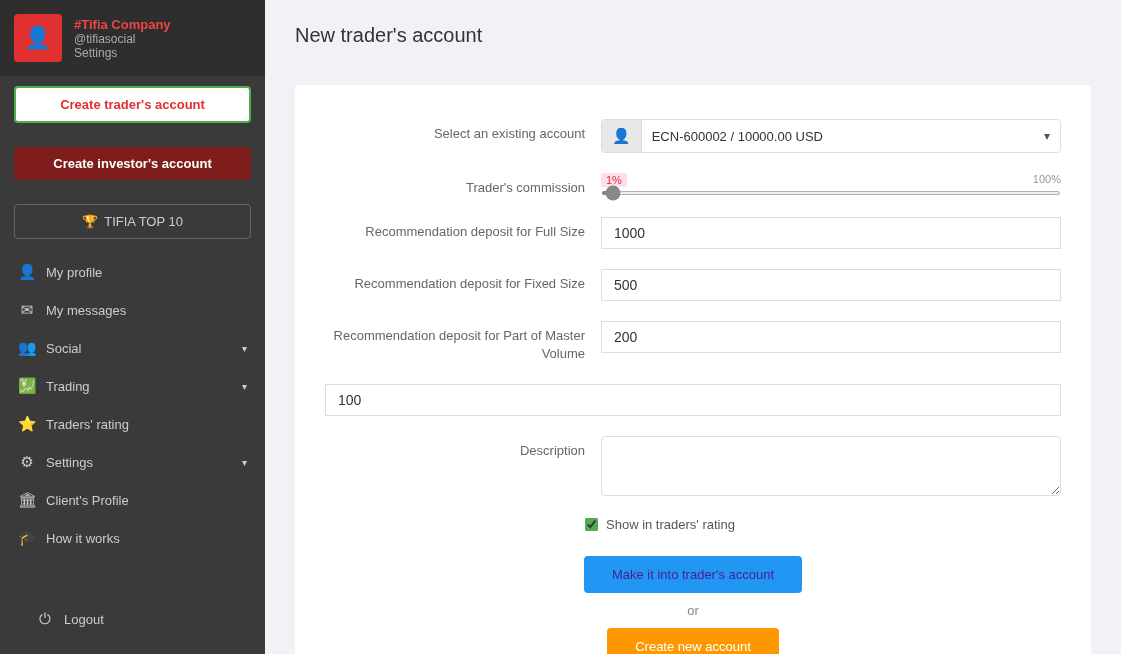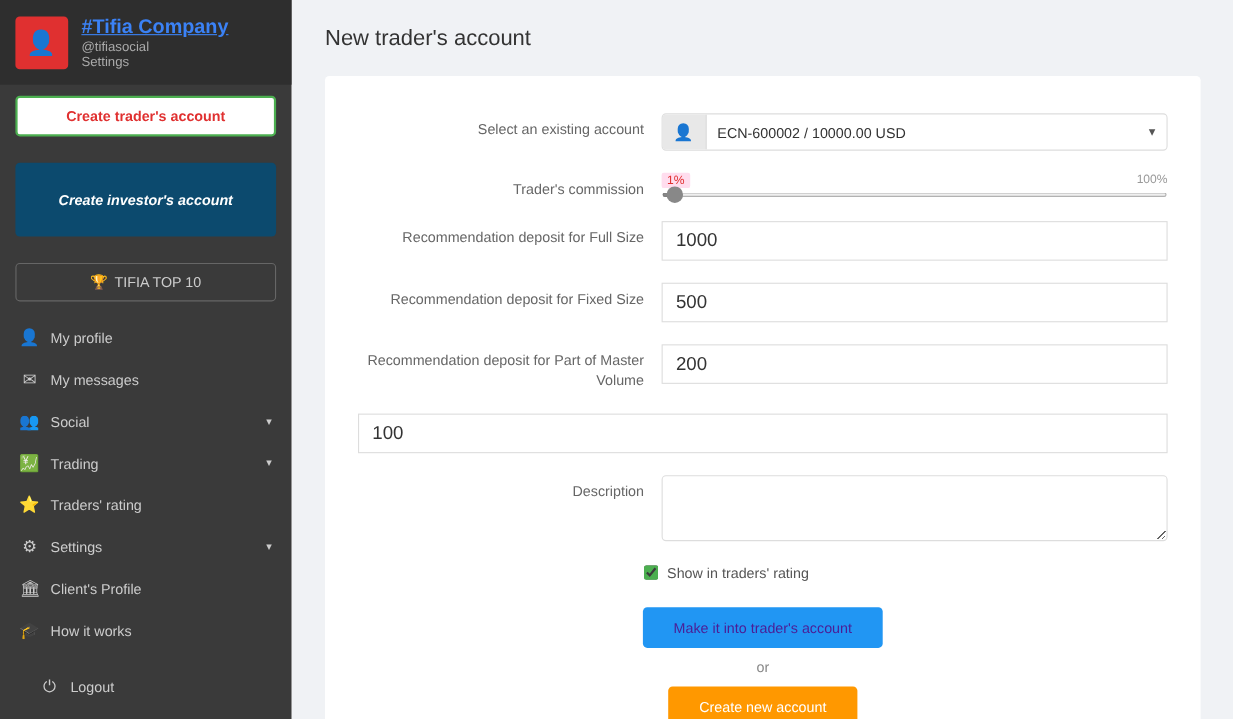--- a/index.html
+++ b/index.html
@@ -34,21 +34,21 @@
       justify-content: center;
       flex-shrink: 0;
     }
 
     .avatar-icon {
       color: white;
       font-size: 22px;
     }
 
     .header-info { display: flex; flex-direction: column; }
-    .company-name { color: #3b82f6; font-size: 18px; font-weight: 600; text-decoration: underline; }
+    .company-name { color: #ef4444; font-size: 13px; font-weight: 600; }
     .username { color: #aaa; font-size: 12px; }
     .settings-link { color: #aaa; font-size: 12px; cursor: pointer; }
 
     .sidebar-buttons {
       padding: 10px 14px;
       display: flex;
       flex-direction: column;
       gap: 24px;
     }
 
@@ -58,30 +58,29 @@
       border: 2px solid #4caf50;
       border-radius: 4px;
       padding: 9px 12px;
       font-size: 13px;
       font-weight: 600;
       cursor: pointer;
       text-align: center;
     }
 
     .btn-create-investor {
-      background: #0c4a6e;
+      background: #7f1d1d;
       color: #fff;
       border: none;
       border-radius: 4px;
-      padding: 26px 12px;
+      padding: 9px 12px;
       font-size: 13px;
       font-weight: 600;
       cursor: pointer;
       text-align: center;
-      font-style: italic;
     }
 
     .btn-tifia-top {
       background: transparent;
       color: #ccc;
       border: 1px solid #666;
       border-radius: 4px;
       padding: 9px 12px;
       font-size: 13px;
       cursor: pointer;
@@ -125,21 +124,21 @@
       display: flex;
       flex-direction: column;
       overflow-y: auto;
       padding: 24px 30px;
     }
 
     .page-title {
       font-size: 20px;
       color: #333;
       font-weight: 400;
-      margin-bottom: 22px;
+      margin-bottom: 38px;
     }
 
     .form-card {
       background: #fff;
       border-radius: 4px;
       padding: 24px 0;
       width: 100%;
     }
 
     .form-row {
@@ -221,21 +220,21 @@
       accent-color: #888;
       height: 4px;
       cursor: pointer;
     }
 
     .text-input {
       width: 100%;
       border: 1px solid #ddd;
       border-radius: 0;
       padding: 7px 12px;
-      font-size: 17px;
+      font-size: 14px;
       color: #333;
       outline: none;
     }
 
     .textarea-input {
       width: 100%;
       border: 1px solid #ddd;
       border-radius: 4px;
       padding: 7px 12px;
       font-size: 13px;

